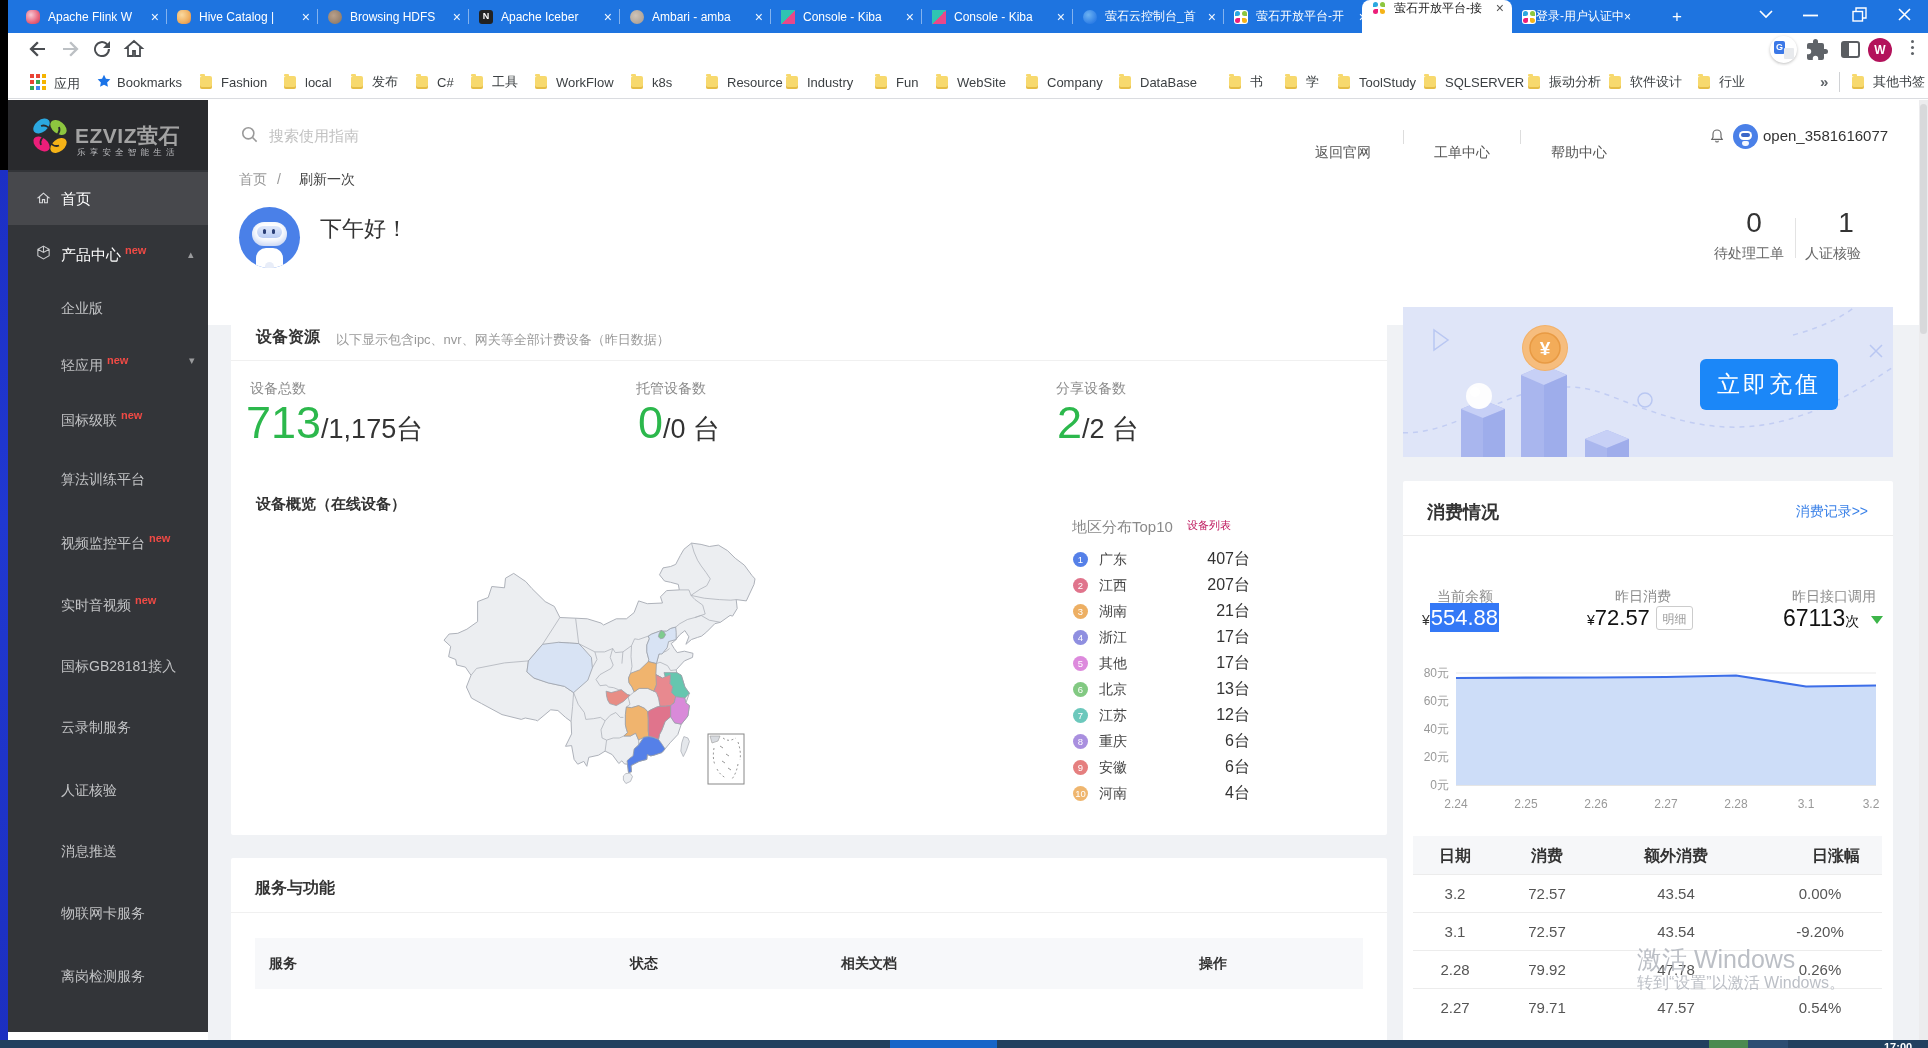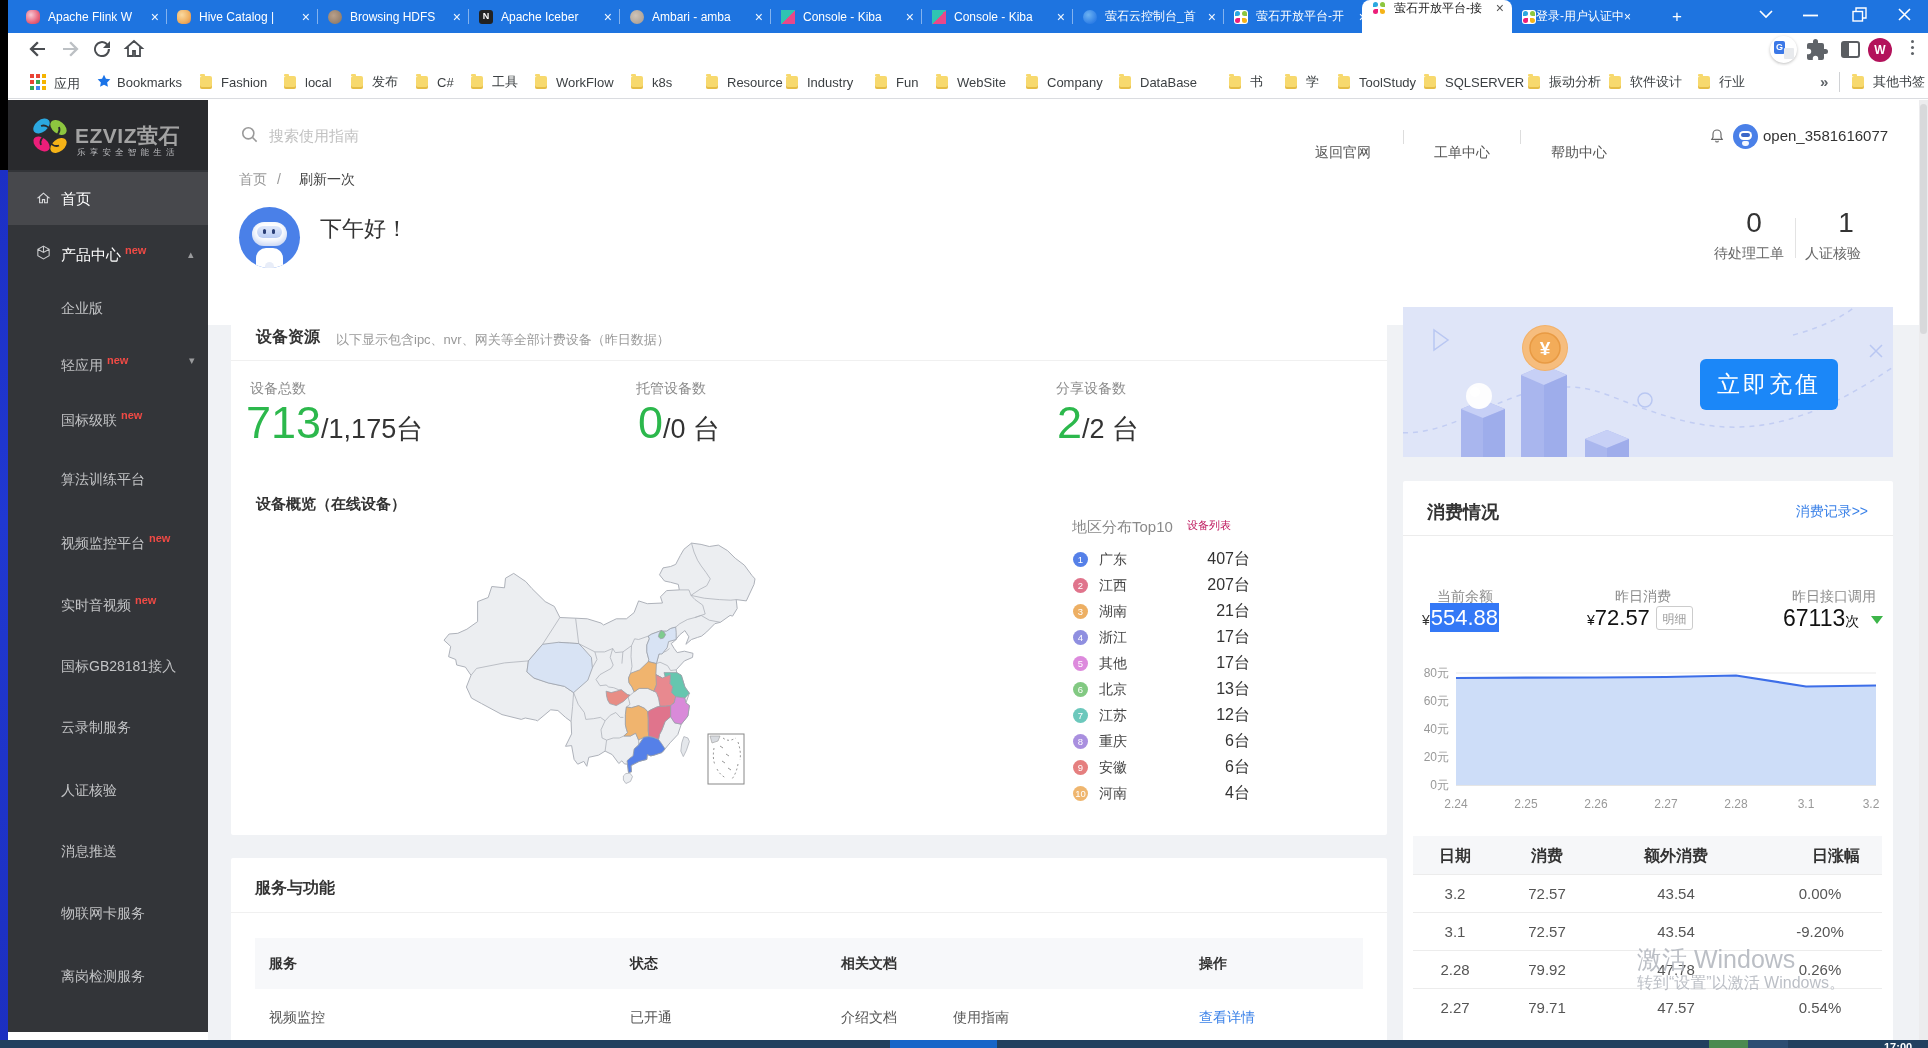--- a/index.html
+++ b/index.html
@@ -590,27 +590,20 @@
 
  <div class="card" id="card3">
   <span class="ctitle" style="position:absolute;left:24px;top:20px">服务与功能</span>
   <div style="position:absolute;left:0;top:54px;width:1156px;height:1px;background:#f0f0f0"></div>
   <div style="position:absolute;left:24px;top:80px;width:1108px;height:51px;background:#f7f8fa;font-weight:bold;font-size:14px;color:#333">
     <span style="position:absolute;left:14px;top:17px">服务</span>
     <span style="position:absolute;left:375px;top:17px">状态</span>
     <span style="position:absolute;left:586px;top:17px">相关文档</span>
     <span style="position:absolute;left:944px;top:17px">操作</span>
   </div>
-  <div style="position:absolute;left:24px;top:131px;width:1108px;height:54px;font-size:14px;color:#555">
-    <span style="position:absolute;left:14px;top:20px">视频监控</span>
-    <span style="position:absolute;left:375px;top:20px">已开通</span>
-    <span style="position:absolute;left:586px;top:20px">介绍文档</span>
-    <span style="position:absolute;left:698px;top:20px">使用指南</span>
-    <span style="position:absolute;left:944px;top:20px;color:#3b82e8">查看详情</span>
-  </div>
  </div>
 
  <div style="position:absolute;left:1629px;top:843px;font-size:25px;color:#b0b4bc;opacity:.85">激活 Windows</div>
  <div style="position:absolute;left:1629px;top:873px;font-size:16px;color:#b0b4bc;opacity:.85">转到“设置”以激活 Windows。</div>
  </div>
 <div id="scroll"></div>
 <div style="position:absolute;left:1920px;top:104px;width:7px;height:230px;border-radius:4px;background:#d8d9db"></div>
 
 <div id="taskbar">
   <div style="position:absolute;left:890px;top:0;width:107px;height:8px;background:#1765c8"></div>

